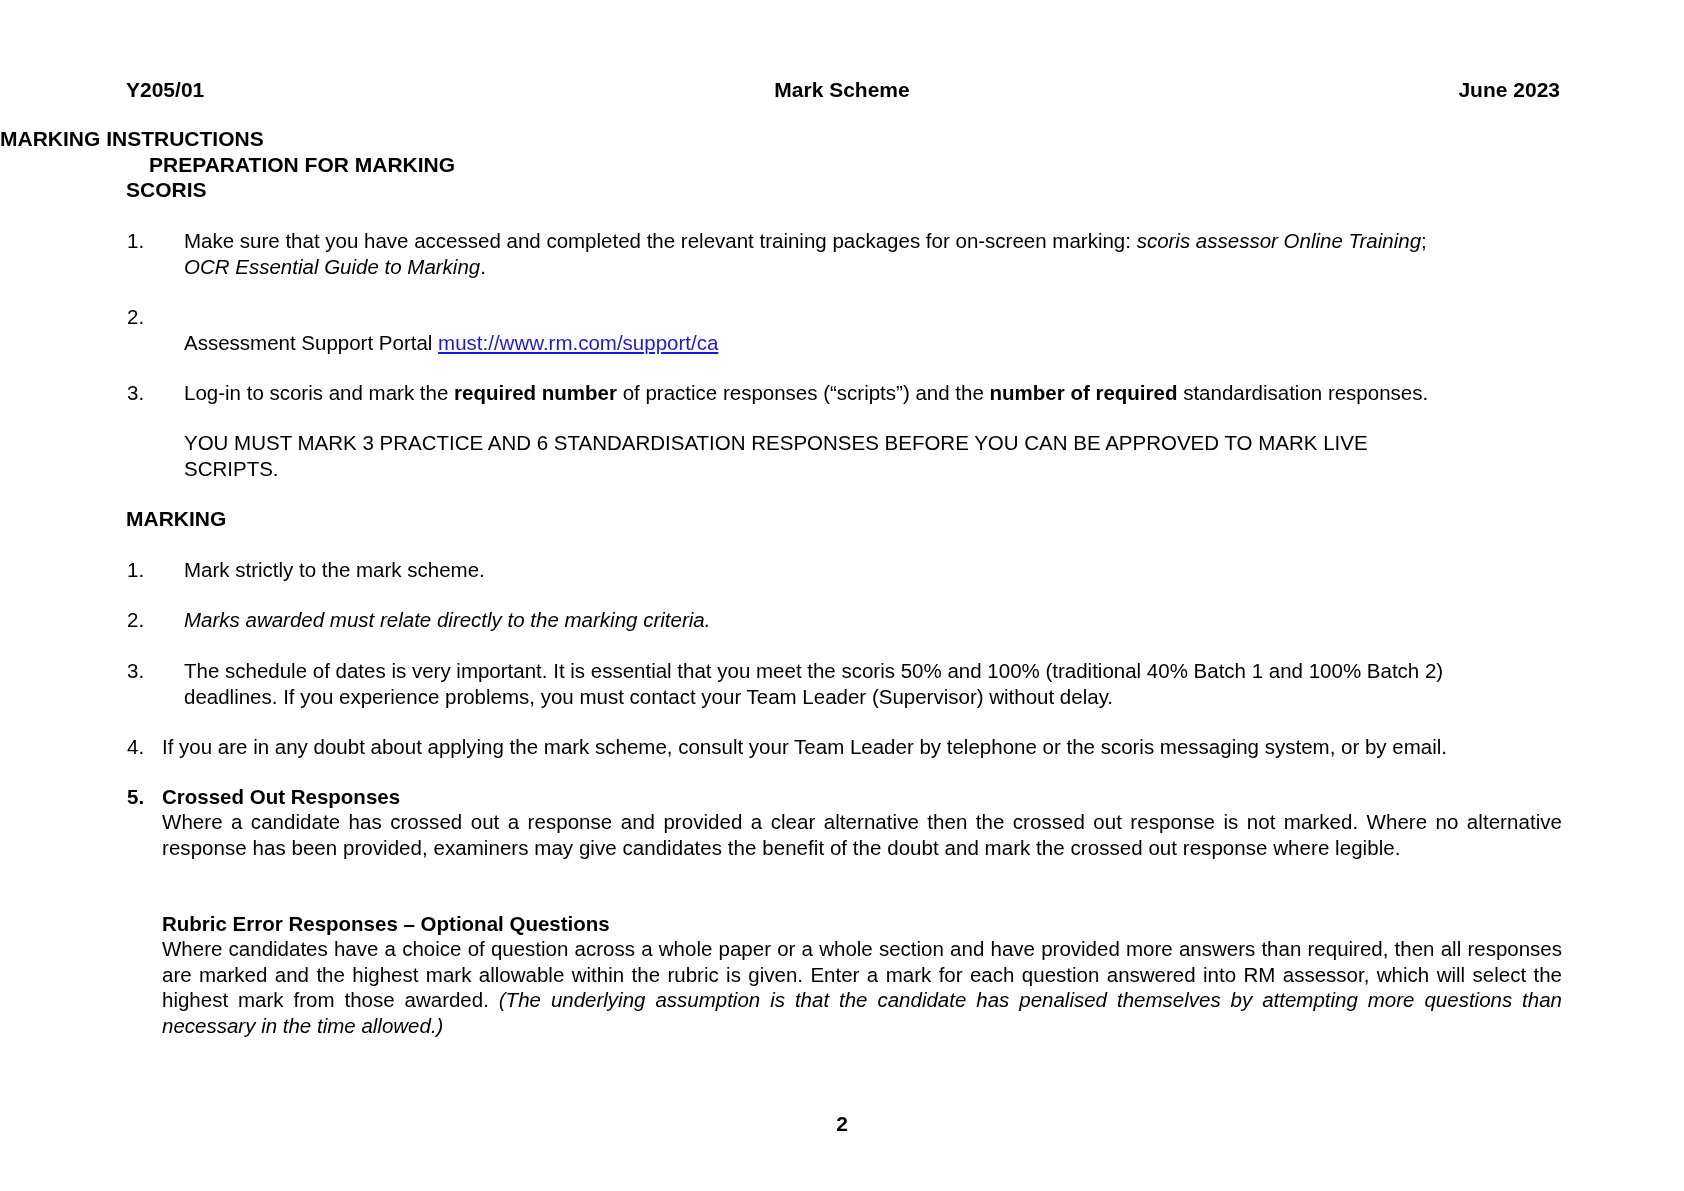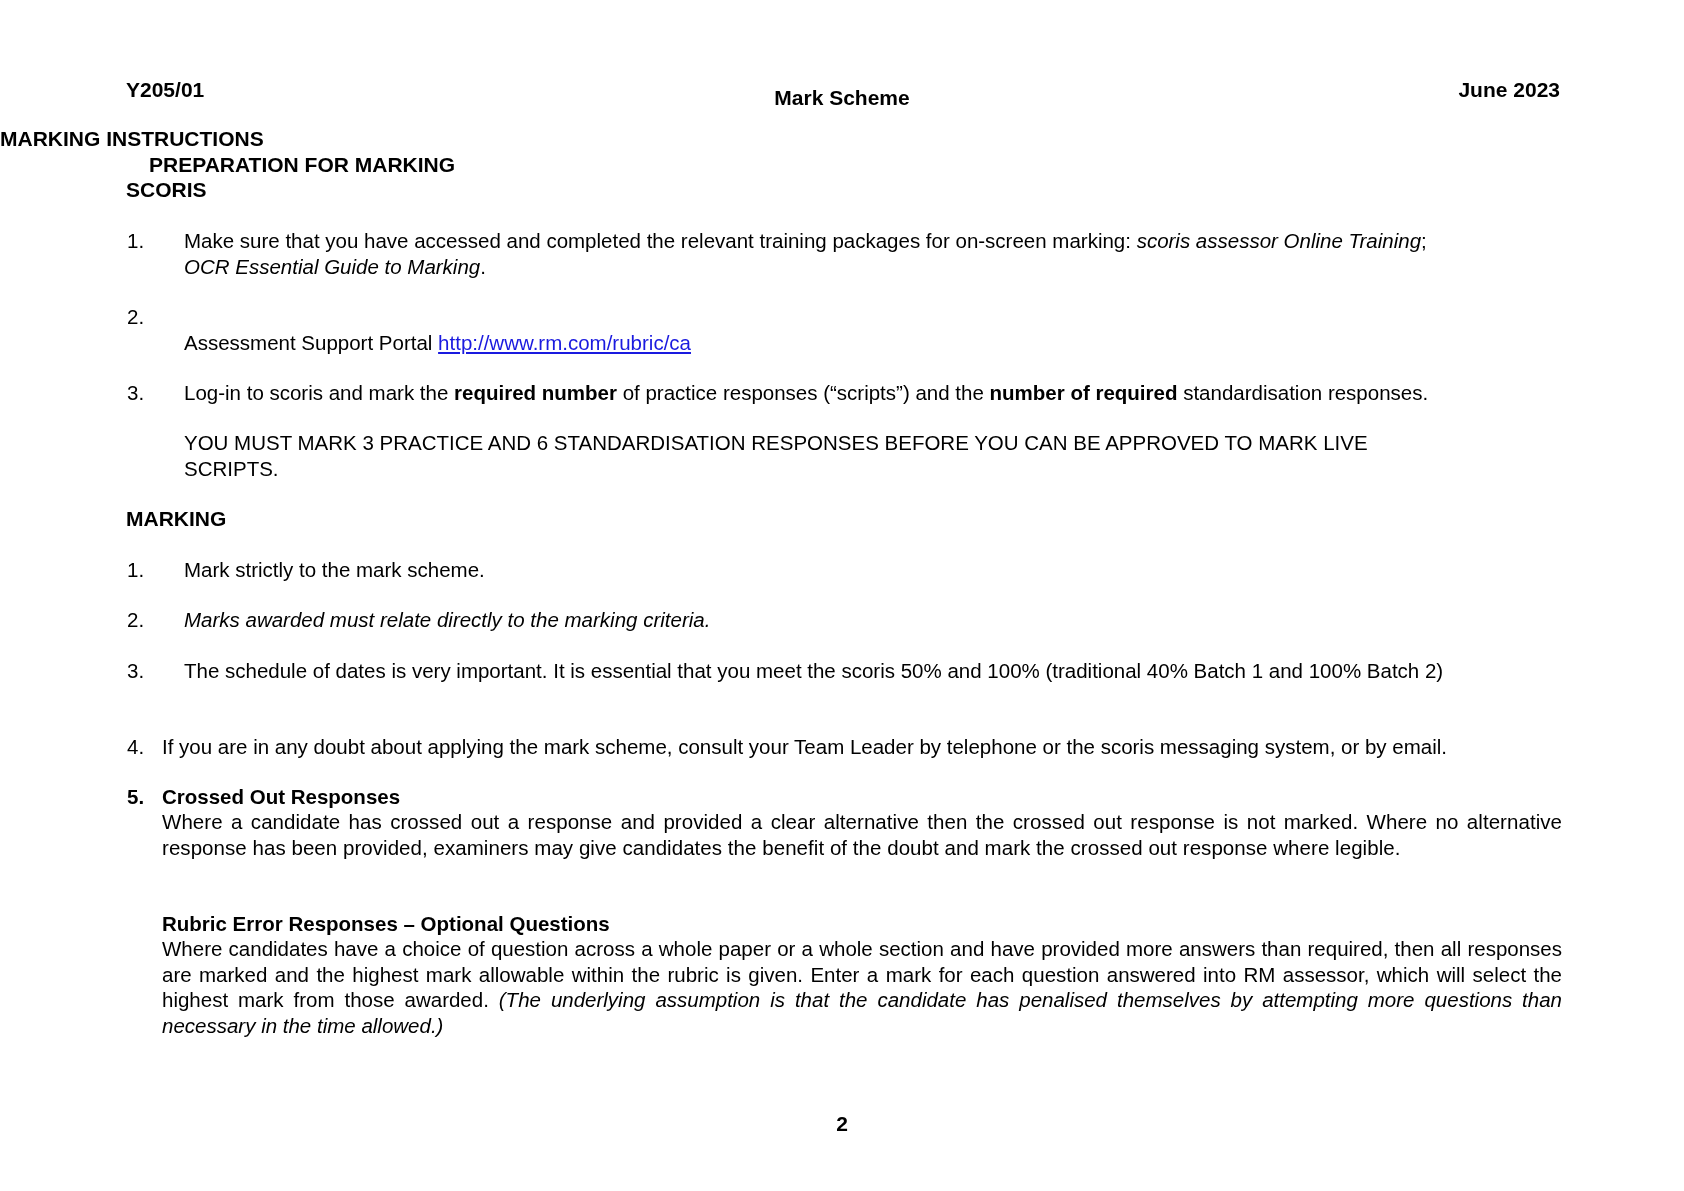--- a/index.html
+++ b/index.html
@@ -11,38 +11,38 @@
   .num { position: absolute; font-size: 20.5px; line-height: 25px; }
   .para { position: absolute; font-size: 20.5px; line-height: 25.5px; }
   .just { text-align: justify; text-align-last: left; }
   a.link { color: #1a1adf; text-decoration: underline; }
   i { font-style: italic; }
 </style>
 </head>
 <body>
 
 <div class="abs hdr" style="left:126px; top:77px;">Y205/01</div>
-<div class="abs hdr" style="left:0; width:1684px; text-align:center; top:77px;margin-top:8px;"><span>Mark Scheme</span></div>
+<div class="abs hdr" style="left:0; width:1684px; text-align:center; top:77px;"><span>Mark Scheme</span></div>
 <div class="abs hdr" style="right:124px; top:77px; text-align:right;">June 2023</div>
 
 <div class="abs hdr" style="left:0; width:1684px; top:126px;"><span>MARKING INSTRUCTIONS</span></div>
 
 <div class="abs hdr" style="left:126px; top:152px;margin-left:23px;">PREPARATION FOR MARKING</div>
 <div class="abs hdr" style="left:126px; top:177px;">SCORIS</div>
 
 <div class="num" style="left:127px; top:228px;">1.</div>
 <div class="para" style="left:184px; top:228px; width:1380px;">
   <span>Make sure that you have accessed and completed the relevant training packages for on-screen marking:  </span><i>scoris assessor Online Training</i><span>;</span><br>
   <i>OCR Essential Guide to Marking</i><span>.</span>
 </div>
 
 <div class="num" style="left:127px; top:304px;">2.</div>
 <div class="para" style="left:184px; top:304px; width:1380px;">
   <br>
-  <span>Assessment Support Portal </span><a class="link" href="#">http://www.rm.com/rubric/ca</a>
+  <span>Assessment Support Portal </span><a class="link" href="#">must://www.rm.com/support/ca</a>
 </div>
 
 <div class="num" style="left:127px; top:380px;">3.</div>
 <div class="para" style="left:184px; top:380px; width:1380px; white-space:nowrap;">
   <span>Log-in to scoris and mark the </span><b>required number</b><span> of practice responses (“scripts”) and the </span><b>number of required</b><span> standardisation responses.</span>
 </div>
 <div class="para" style="left:184px; top:430px; width:1380px;">
   <span>YOU MUST MARK 3 PRACTICE AND 6 STANDARDISATION RESPONSES BEFORE YOU CAN BE APPROVED TO MARK LIVE</span><br>
   <span>SCRIPTS.</span>
 </div>
@@ -51,20 +51,21 @@
 
 <div class="num" style="left:127px; top:557px;">1.</div>
 <div class="abs" style="left:184px; top:557px;">Mark strictly to the mark scheme.</div>
 
 <div class="num" style="left:127px; top:607px;">2.</div>
 <div class="abs" style="left:184px; top:607px;font-style:italic;">Marks awarded must relate directly to the marking criteria.</div>
 
 <div class="num" style="left:127px; top:658px;">3.</div>
 <div class="para" style="left:184px; top:658px; width:1380px;">
   <span>The schedule of dates is very important. It is essential that you meet the scoris 50% and 100% (traditional 40% Batch 1 and 100% Batch 2)</span><br>
+  <span>deadlines. If you experience problems, you must contact your Team Leader (Supervisor) without delay.</span>
 </div>
 
 <div class="num" style="left:127px; top:734px;">4.</div>
 <div class="abs" style="left:162px; top:734px;">If you are in any doubt about applying the mark scheme, consult your Team Leader by telephone or the scoris messaging system, or by email.</div>
 
 <div class="num bold" style="left:127px; top:784px;">5.</div>
 <div class="abs bold" style="left:162px; top:784px;">Crossed Out Responses</div>
 <div class="para just" style="left:162px; top:809px; width:1400px; letter-spacing:0.05px;">Where a candidate has crossed out a response and provided a clear alternative then the crossed out response is not marked. Where no alternative response has been provided, examiners may give candidates the benefit of the doubt and mark the crossed out response where legible.</div>
 
 <div class="abs bold" style="left:162px; top:911px;">Rubric Error Responses – Optional Questions</div>

